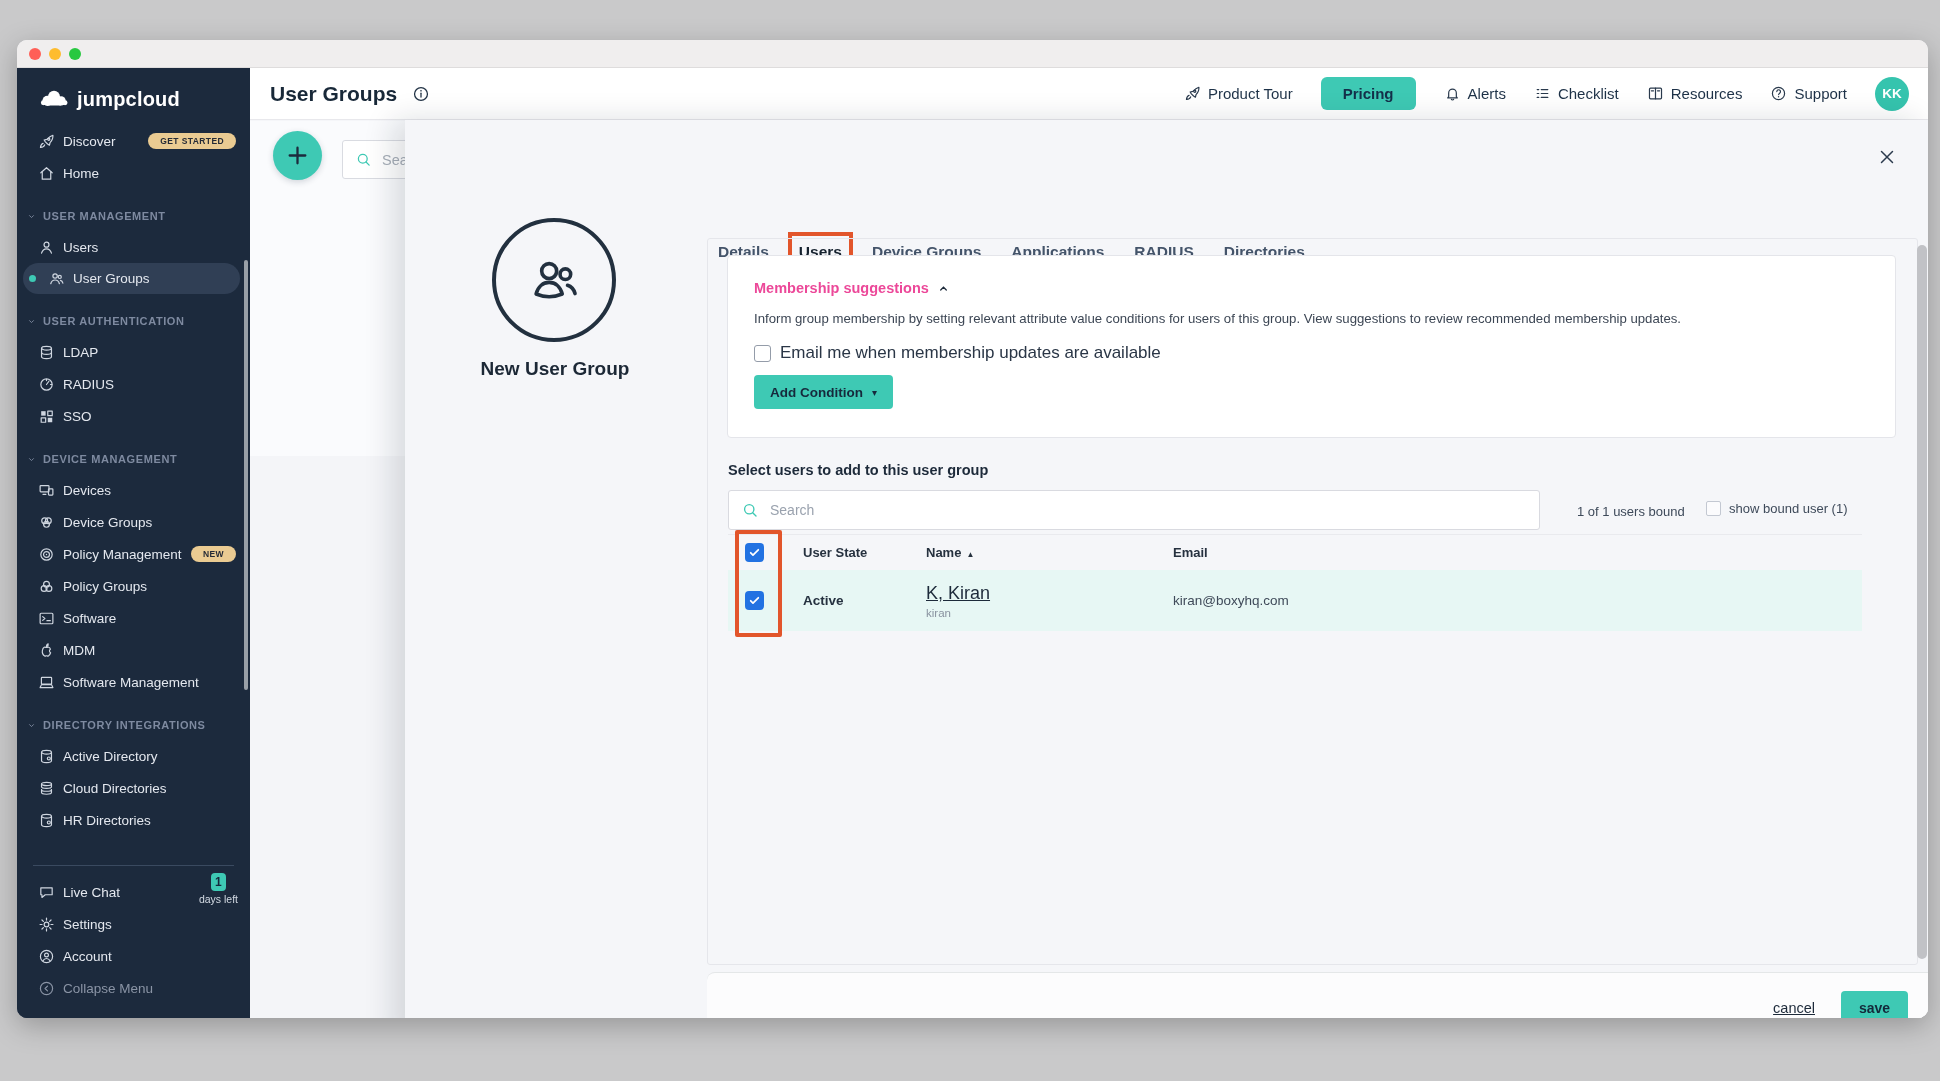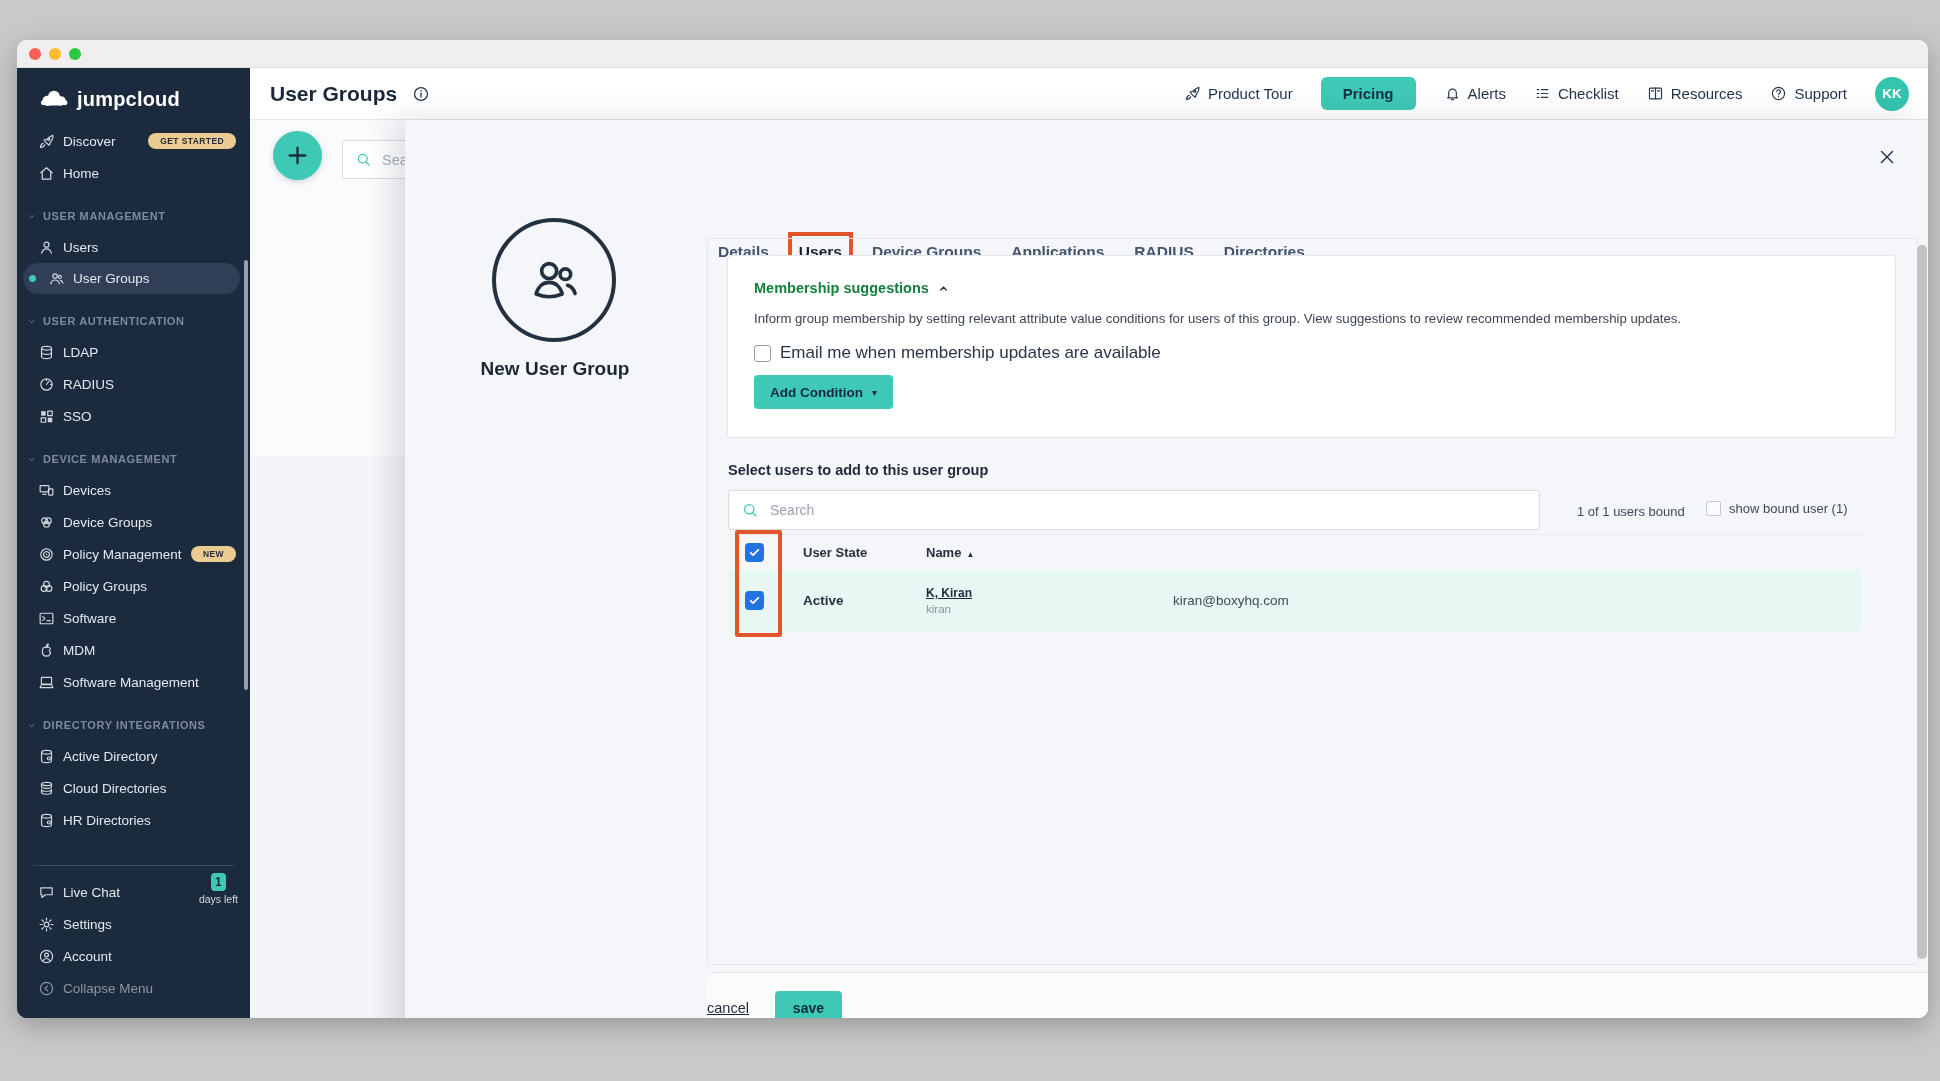--- a/index.html
+++ b/index.html
@@ -66,21 +66,21 @@
   .group-title { position:absolute; left:25px; top:238px; width:250px; text-align:center; font-size:19px; font-weight:bold; color:#1c2836; }
 
   .tabs { position:absolute; left:313px; top:75px; display:flex; align-items:flex-start; gap:30px; }
   .tab { font-size:15.5px; font-weight:600; color:#44546a; cursor:pointer; padding-bottom:7px; border-bottom:3px solid transparent; white-space:nowrap;margin-top:48px; }
   .tab.active { color:#16222f; font-weight:bold; border-bottom-color:#2cbfae; }
   .tab.highlight { outline:4px solid #e2552b; outline-offset:7px; }
 
   .panel { position:absolute; left:302px; top:118px; width:1211px; height:727px; border:1px solid #e5e6eb; border-radius:3px; }
   .card { position:absolute; left:322px; top:135px; width:1169px; height:183px; background:#fff; border:1px solid #e4e5ea; border-radius:4px; padding:24px 26px; }
   .card-head { display:flex; align-items:center; gap:7px; cursor:pointer; }
-  .card-title { font-size:14.5px; font-weight:bold; color:#15803d; }
+  .card-title { font-size:14.5px; font-weight:bold; color:#ec4899; }
   .card-head .ic { width:15px; height:15px; color:#1d2a3a; }
   .card-desc { margin-top:15px; font-size:13.2px; color:#3c4654; }
   .opt-row { margin-top:17px; display:flex; align-items:center; gap:9px; cursor:pointer; }
   .opt-box { width:17px; height:17px; border:1.5px solid #949ca9; border-radius:3px; background:#fff; }
   .opt-label { font-size:17px; color:#2a3646; }
   .add-cond { margin-top:12px; display:inline-flex; align-items:center; gap:9px; height:34px; padding:0 16px; background:#3ec9b4; border:none; border-radius:4px; font-family:inherit; font-size:13.5px; font-weight:bold; color:#16293c; cursor:pointer; }
   .add-cond .caret { font-size:10px; }
 
   .pick-head { position:absolute; left:323px; top:342px; font-size:14.5px; font-weight:bold; color:#1d2a3a; }
   .pick-search { position:absolute; left:323px; top:370px; width:812px; height:40px; background:#fff; border:1px solid #d9dae0; border-radius:3px; display:flex; align-items:center; padding-left:12px; gap:11px; }
@@ -94,28 +94,28 @@
 
   .utable { position:absolute; left:323px; top:414px; width:1134px; }
   .trow { display:grid; grid-template-columns:58px 123px 247px 1fr; align-items:center; padding-left:17px; }
   .trow.head { height:36px; border-top:1px solid #e9eaee; font-size:13px; font-weight:bold; color:#26313f; }
   .trow.body { height:61px; font-size:13.5px; color:#3f4a59; }
   .trow.body.hl { background:#e7f7f4; }
   .sortarrow { font-size:8px; margin-left:5px; color:#26313f; }
   .cbx { width:19px; height:19px; border-radius:4px; background:#2272e2; display:inline-flex; align-items:center; justify-content:center; cursor:pointer; }
   .cbx svg { width:13px; height:13px; }
   .cell-state { font-weight:600; color:#25313f; }
-  .name-link { font-size:12px; font-weight:bold; color:#1d2a3a; text-decoration:underline; cursor:pointer; }
+  .name-link { font-size:18px; font-weight:normal; color:#1d2a3a; text-decoration:underline; cursor:pointer; }
   .name-sub { font-size:11.5px; color:#8a93a0; margin-top:3px; }
   .annotation { position:absolute; border:4px solid #e2552b; border-radius:2px; z-index:6; pointer-events:none; }
   .anno-cbx { left:330px; top:410px; width:47px; height:107px; }
 
   .modal-sb { position:absolute; left:1512px; top:125px; width:10px; height:714px; border-radius:5px; background:#c1c2c6; cursor:pointer; }
 
-  .mfooter { position:absolute; left:302px; right:0; bottom:0; height:70px; background:#fcfcfd; border-top:1px solid #e4e7e8; border-top-left-radius:8px; display:flex; align-items:center; gap:26px; padding-right:20px; }
+  .mfooter { position:absolute; left:302px; right:0; bottom:0; height:70px; background:#fcfcfd; border-top:1px solid #e4e7e8; border-top-left-radius:8px; display:flex; align-items:center; justify-content:flex-end; gap:26px; padding-right:20px; }
   .cancel-link { font-size:14.5px; color:#1d2a3a; text-decoration:underline; cursor:pointer; }
   .save-btn { width:67px; height:34px; background:#3ec9b4; border:none; border-radius:4px; font-family:inherit; font-size:14px; font-weight:bold; color:#13293a; cursor:pointer; }
 </style>
 </head>
 <body>
 
 <div class="window">
   <div class="titlebar">
     <span class="tl r"></span>
     <span class="tl y"></span>
@@ -553,20 +553,21 @@
 
     <div class="utable" id="utable">
         <div class="trow head">
           <span><span class="cbx">
               <svg viewBox="0 0 24 24" fill="none" stroke="#ffffff" stroke-width="3.2" stroke-linecap="round" stroke-linejoin="round">
                 <path d="M5 12.5l4.2 4.2L19 7"></path>
               </svg>
             </span></span>
           <span><span>User State</span></span>
           <span><span>Name</span><span class="sortarrow">▲</span></span>
+          <span><span>Email</span></span>
         </div>
         <div class="trow body hl">
           <span><span class="cbx">
               <svg viewBox="0 0 24 24" fill="none" stroke="#ffffff" stroke-width="3.2" stroke-linecap="round" stroke-linejoin="round">
                 <path d="M5 12.5l4.2 4.2L19 7"></path>
               </svg>
             </span></span>
           <span class="cell-state">Active</span>
           <span>
             <div class="name-link">K, Kiran</div>

